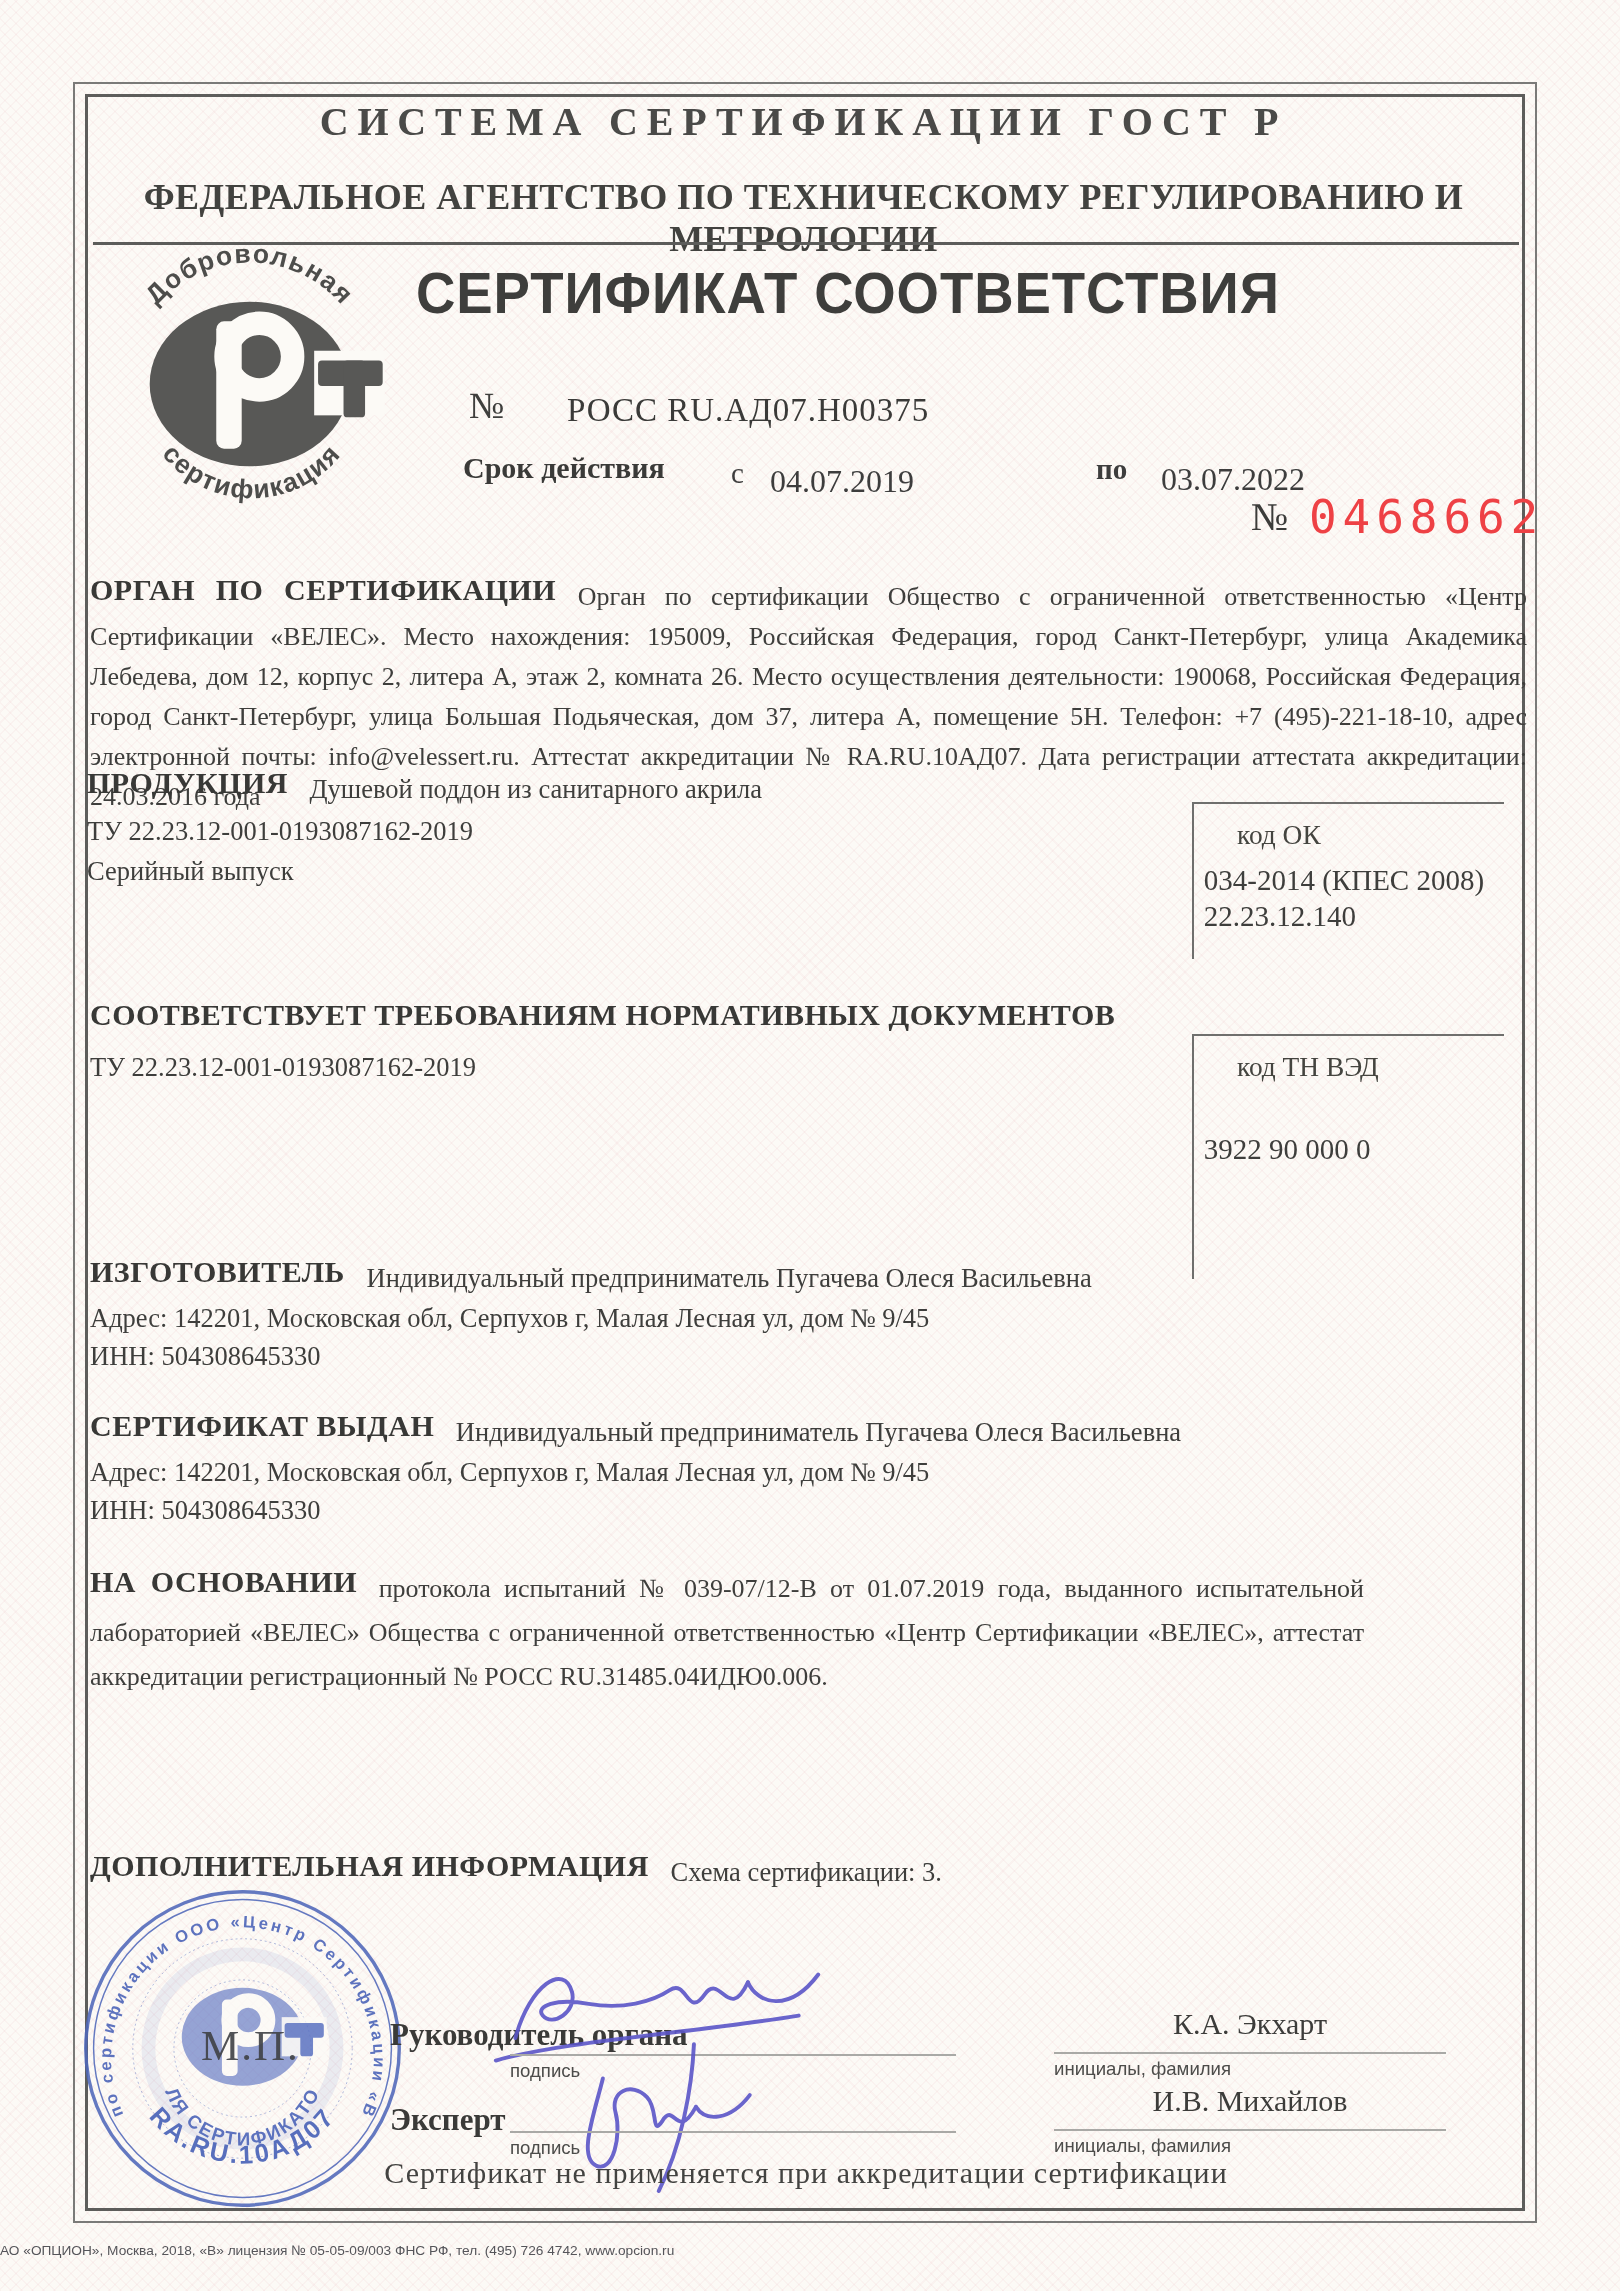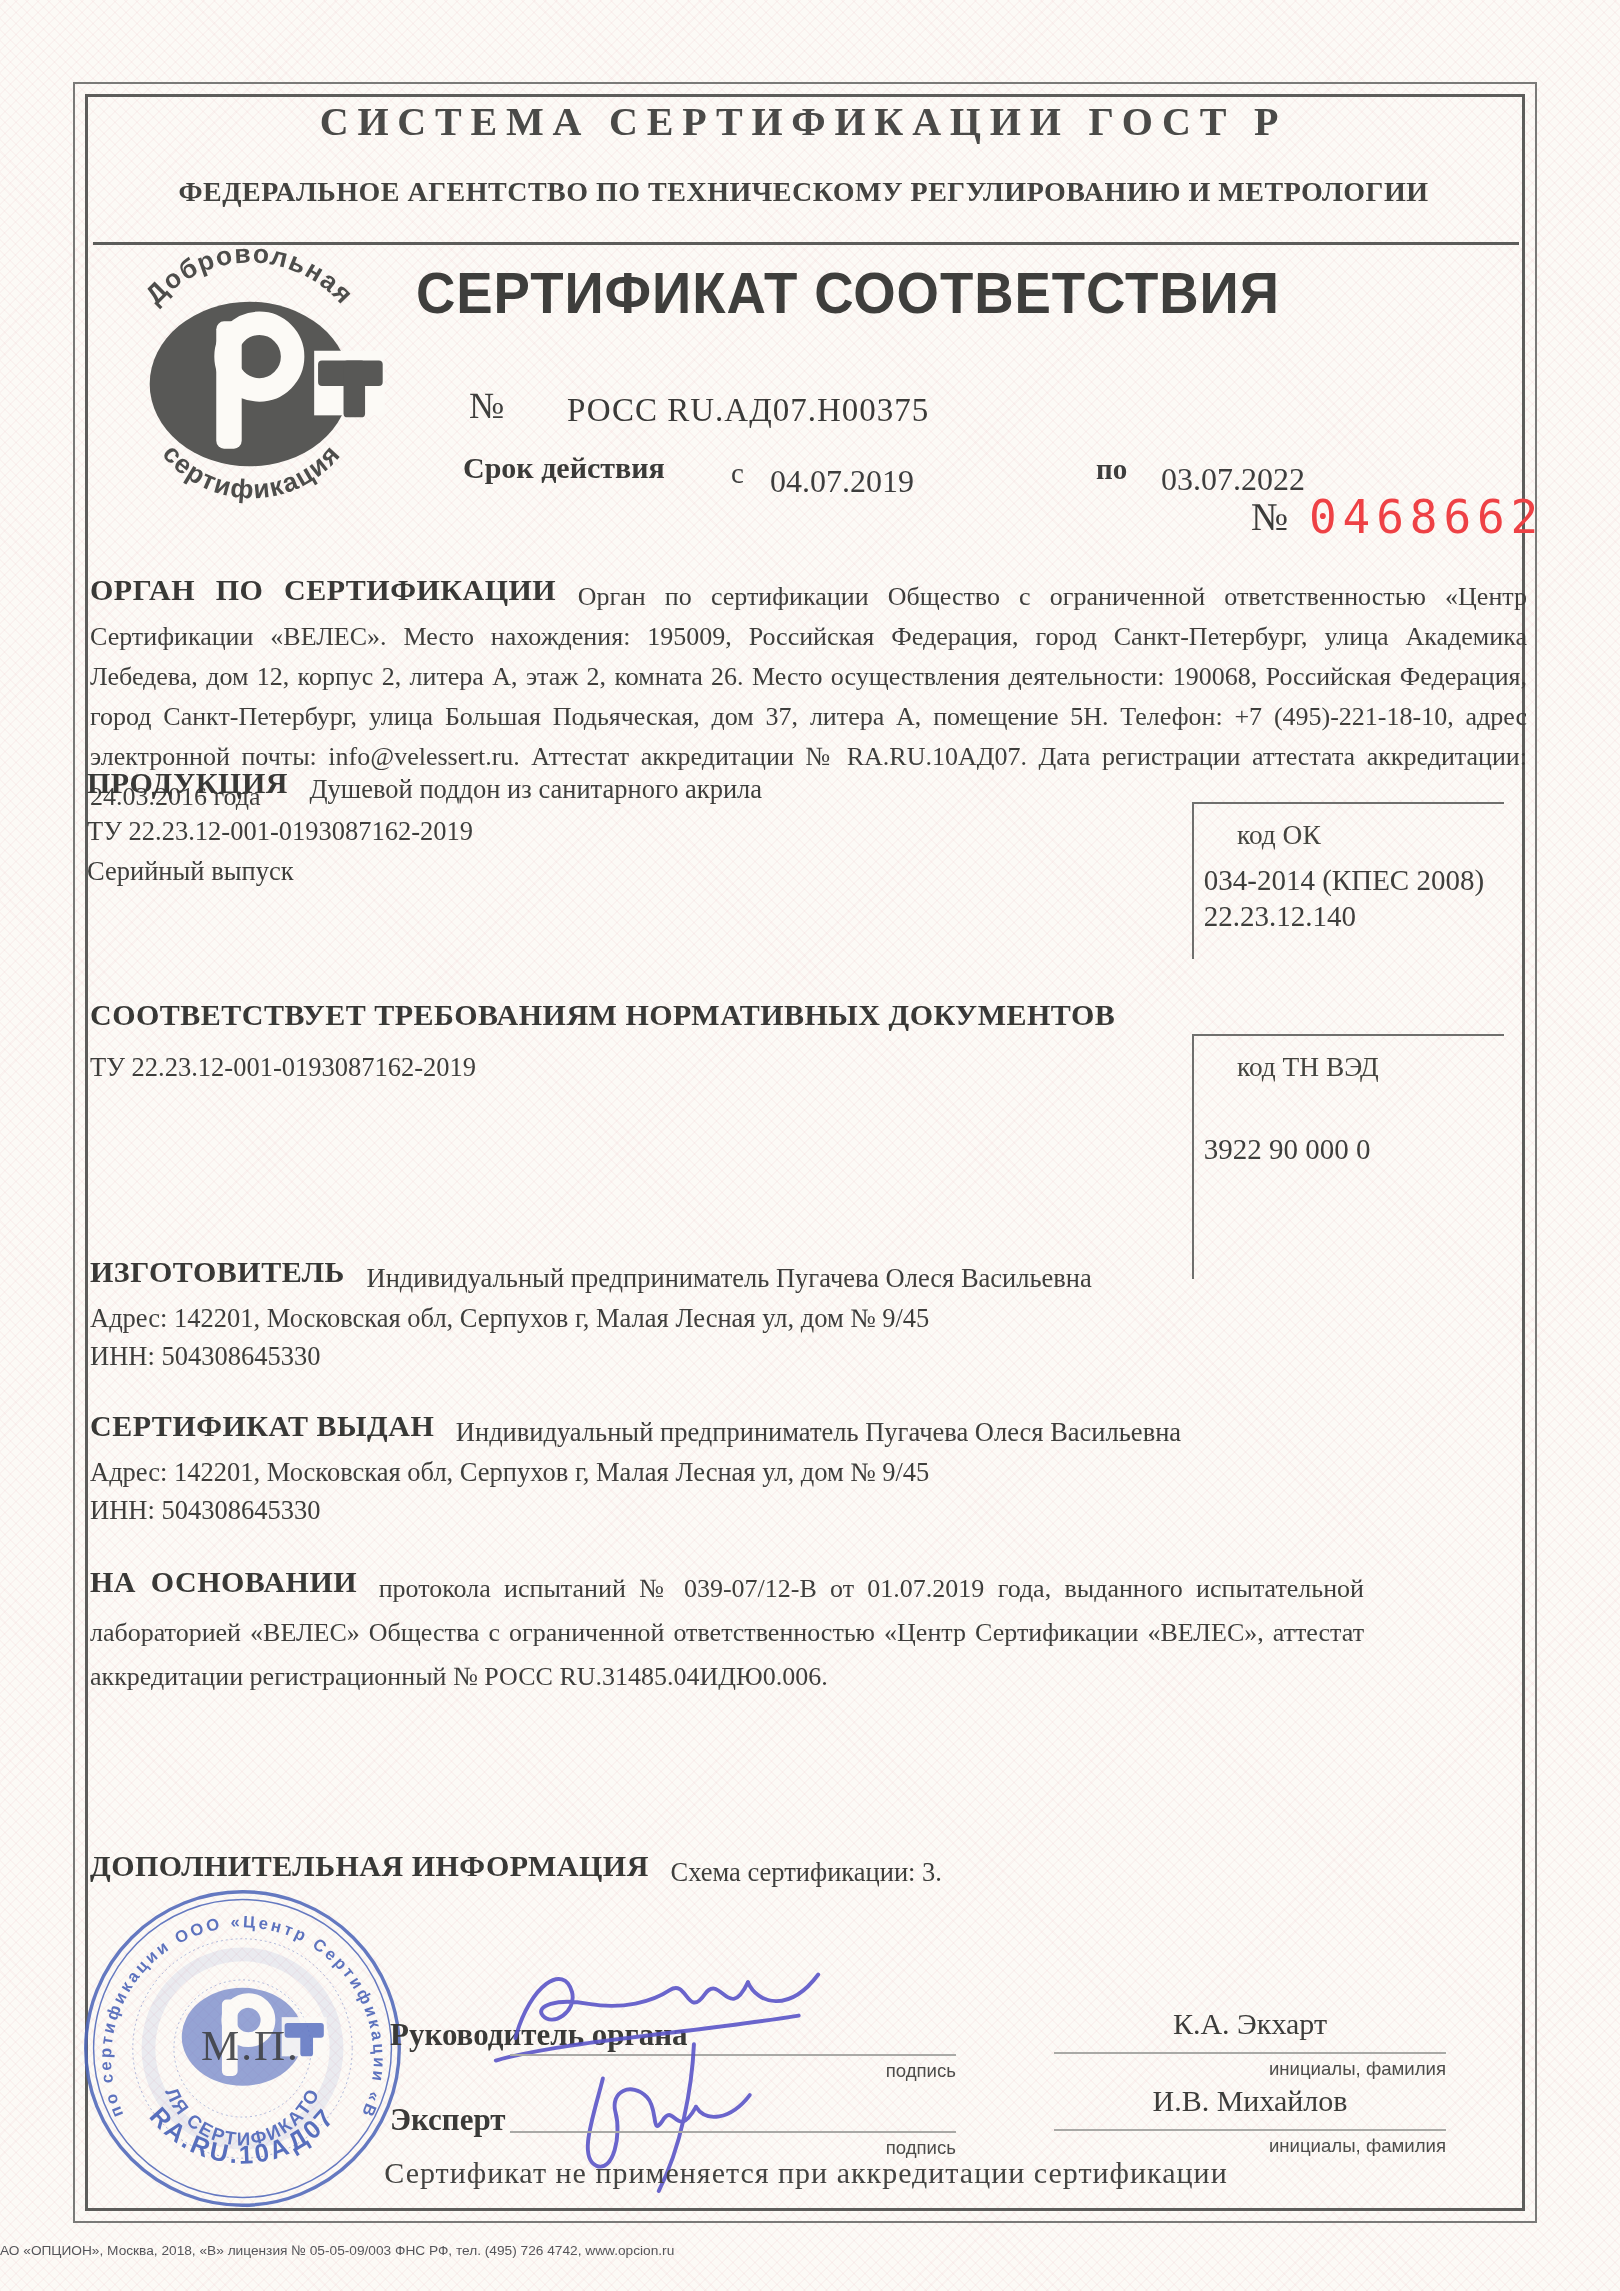--- a/index.html
+++ b/index.html
@@ -9,42 +9,42 @@
     background:
       repeating-linear-gradient(45deg, rgba(214,112,128,0.055) 0 1.5px, transparent 1.5px 7.8px),
       repeating-linear-gradient(-45deg, rgba(214,112,128,0.055) 0 1.5px, transparent 1.5px 7.8px),
       #fcfaf6;
     font-family:"Liberation Serif", serif; color:#3d3d3d;
   }
   .frame-outer{position:absolute; left:73px; top:82px; width:1460px; height:2137px; border:2px solid #7a7a78;}
   .frame-inner{position:absolute; left:9.8px; top:9.8px; right:9.8px; bottom:9.8px; border:3.9px solid #5d5d5b;}
   .abs{position:absolute;}
   .sys-title{left:88px; top:98px; width:1431px; text-align:center; font-size:40px; font-weight:bold; letter-spacing:8.8px; color:#4a4a48;}
-  .agency{left:88px; top:176px; width:1431px; text-align:center; font-size:28px; font-weight:bold; letter-spacing:0.5px; color:#42423f;}
+  .agency{left:88px; top:176px; width:1431px; text-align:center; font-size:36px; font-weight:bold; letter-spacing:0.5px; color:#42423f;}
   .rule{left:93px; top:242px; width:1426px; height:2.9px; background:#5c5c5a;}
   .main-title{left:416px; top:259px; font-family:"Liberation Sans", sans-serif; font-size:58px; font-weight:bold; letter-spacing:1px; color:#3e3e3c; transform:scaleX(0.94); transform-origin:left;}
   .no-label{left:469px; top:384px; font-size:37px; color:#3f3f3d;}
   .no-value{left:567px; top:392px; font-size:33px; letter-spacing:1px; color:#3a3a38;}
   .val-label{left:463px; top:451px; font-size:30px; font-weight:bold; color:#3a3a38;}
   .val-from-l{left:731px; top:457px; font-size:29px;}
   .val-from-d{left:770px; top:463px; font-size:32px;}
   .val-to-l{left:1096px; top:453px; font-size:29px; font-weight:bold;}
   .val-to-d{left:1161px; top:461px; font-size:32px;}
   .blank-no-label{left:1251px; top:494px; font-size:39px; color:#3c3c3a;}
   .blank-no{left:1309px; top:490px; font-family:"DejaVu Sans Mono", monospace; font-size:46px; letter-spacing:5.9px; color:#ee4145;}
   .section{line-height:40px; font-size:26px; color:#3e3e3c; text-align:justify;}
   .sec-h{font-size:30px; font-weight:bold; letter-spacing:0.5px; color:#383836; margin-right:21.6px;}
   .sec-lead{position:relative; top:4.9px;}
   .plain{font-size:26.5px; color:#3e3e3c;}
   .codebox{border-top:2px solid #6f6f6d; border-left:2px solid #6f6f6d;}
   .codebox .cb-label{margin:15.7px 0 0 43px; font-size:27.4px; color:#44443f;}
   .codebox .cb-val{margin-left:9.8px; font-size:29px; line-height:36px; color:#3e3e3c;}
   .sig-role{font-size:31px; font-weight:bold; color:#3a3a38;}
   .sig-line{height:2px; background:#a9a9a6;}
-  .sig-cap{font-family:"Liberation Sans", sans-serif; font-size:18.6px; color:#4c4c4a; text-align:right;}
+  .sig-cap{font-family:"Liberation Sans", sans-serif; font-size:18.6px; color:#4c4c4a; text-align:left;}
   .sig-name{font-size:30px; color:#3c3c3a; text-align:center;}
   .disclaimer{left:93px; top:2156px; width:1426px; text-align:center; font-size:30px; letter-spacing:1px; color:#434341;}
   .fineprint{left:0; top:2243px; width:1620px; text-align:left; font-family:"Liberation Sans", sans-serif; font-size:13.7px; color:#55555a;}
   .mp{font-size:43px; color:#3f4145; letter-spacing:2px; opacity:.9;}
   svg{overflow:visible;}
 </style>
 </head>
 <body>
 
 <div class="sheet">

